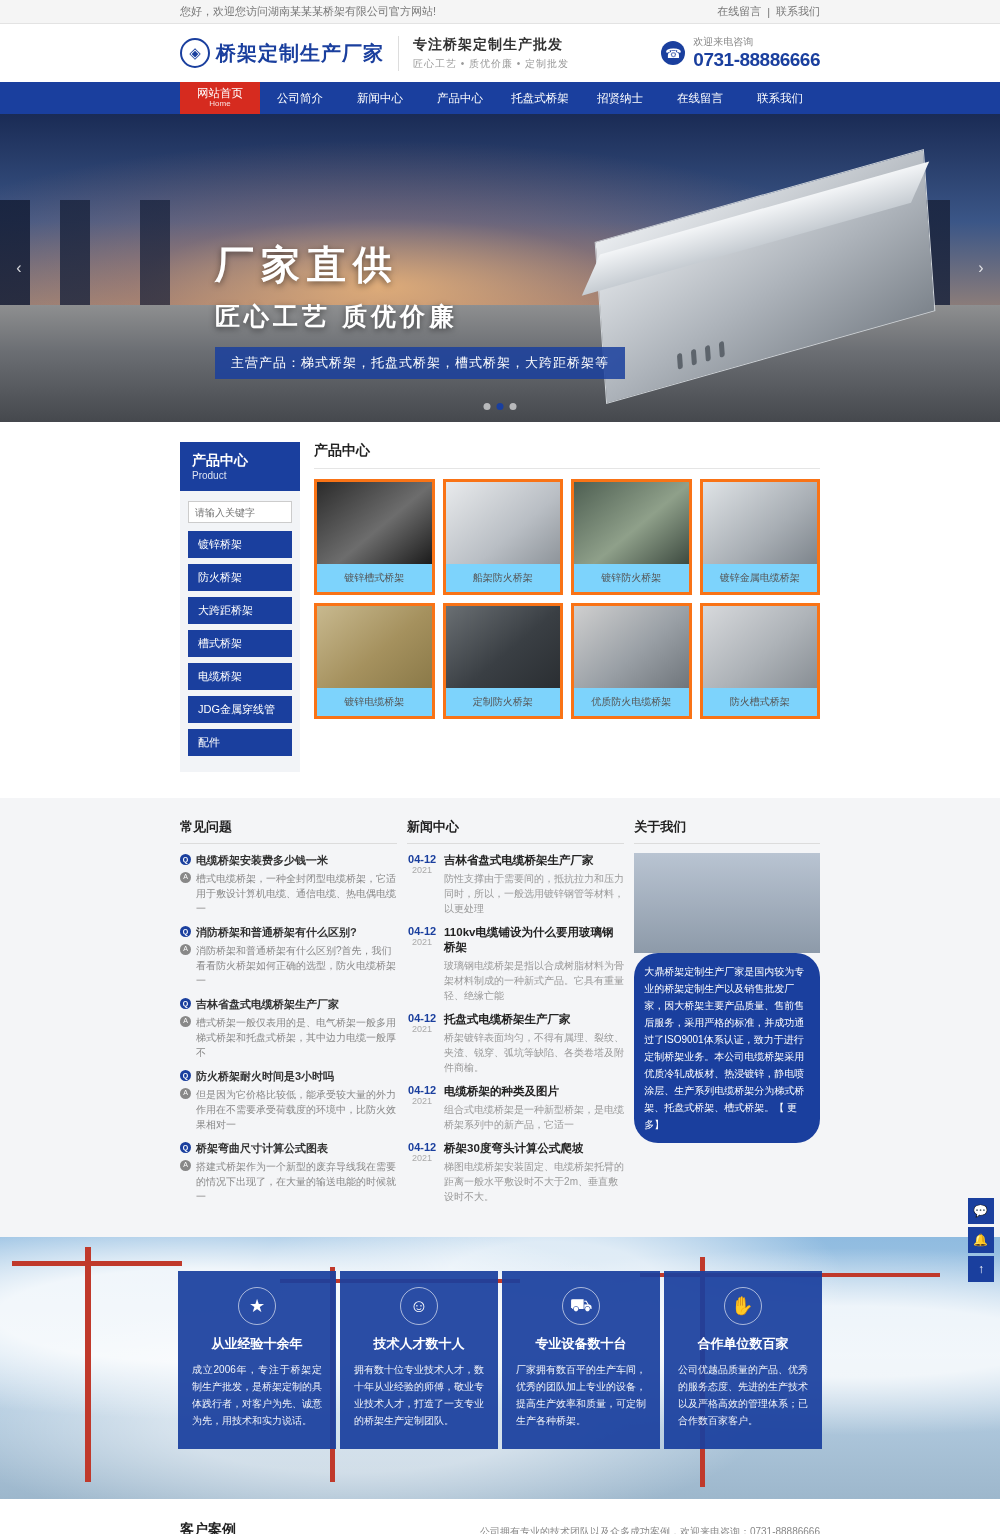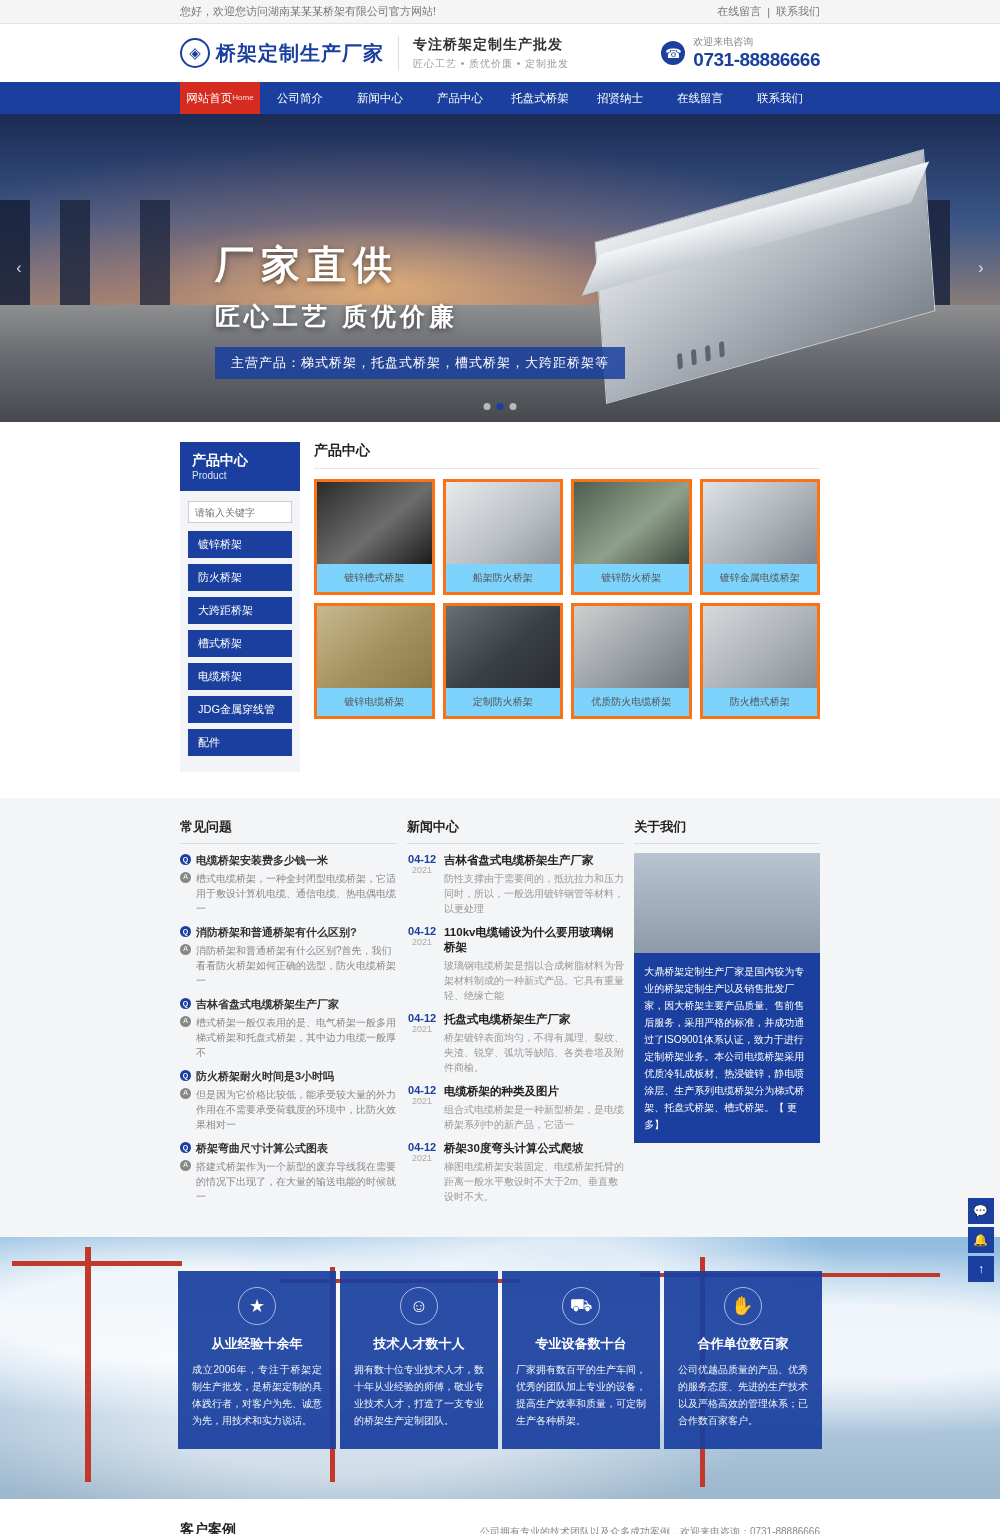--- a/index.html
+++ b/index.html
@@ -70,21 +70,21 @@
     height: 32px;
     display: flex;
     justify-content: center;
   }
   .nav-inner { display: flex; width: 640px; }
   .nav-item {
     flex: 1;
     color: #fff;
     font-size: 11.5px;
     display: flex;
-    flex-direction: row;
+    flex-direction: column;
     align-items: center;
     justify-content: center;
     line-height: 1.1;
   }
   .nav-item.active { background: #d62b1f; }
   .nav-item .sub { font-size: 8px; opacity: .85; }
 
   .banner {
     position: relative;
     height: 308px;
@@ -175,21 +175,21 @@
   .qa-badge.a { background: #888; }
   .faq-a { display: flex; gap: 5px; font-size: 10px; color: #888; margin-top: 3px; line-height: 1.5; }
   .news-item { display: flex; gap: 7px; margin-bottom: 9px; }
   .news-date { width: 30px; flex: 0 0 30px; text-align: center; }
   .news-date .d { font-size: 11px; color: #1a3f9e; font-weight: bold; }
   .news-date .y { font-size: 9px; color: #aaa; }
   .news-body { flex: 1; }
   .news-title { font-size: 11.5px; color: #222; font-weight: bold; }
   .news-desc { font-size: 10px; color: #999; line-height: 1.5; margin-top: 3px; }
   .about-img { height: 100px; background: linear-gradient(180deg,#b9c4d2,#8d9aa9); }
-  .about-box { background: #1a3f9e; color: #fff; font-size: 10px; line-height: 1.7; padding: 10px; margin-top: 0; }
+  .about-box { background: #1a3f9e; color: #fff; font-size: 10px; line-height: 1.7; padding: 10px; margin-top: 0; border-radius: 24px; }
 
   .banner2 {
     position: relative; height: 262px;
     background: linear-gradient(180deg,#8fbbe0 0%,#bcd5ea 45%,#9db7cc 100%);
     overflow: hidden;
   }
   .clouds { position:absolute; inset:0;
     background:
       radial-gradient(ellipse at 20% 30%, rgba(255,255,255,.85) 0 18%, transparent 40%),
       radial-gradient(ellipse at 55% 18%, rgba(255,255,255,.7) 0 14%, transparent 38%),

